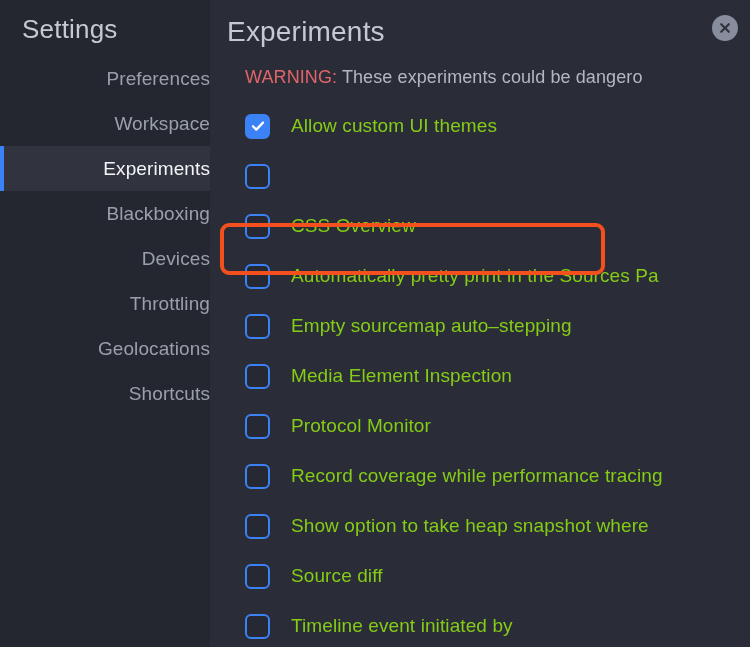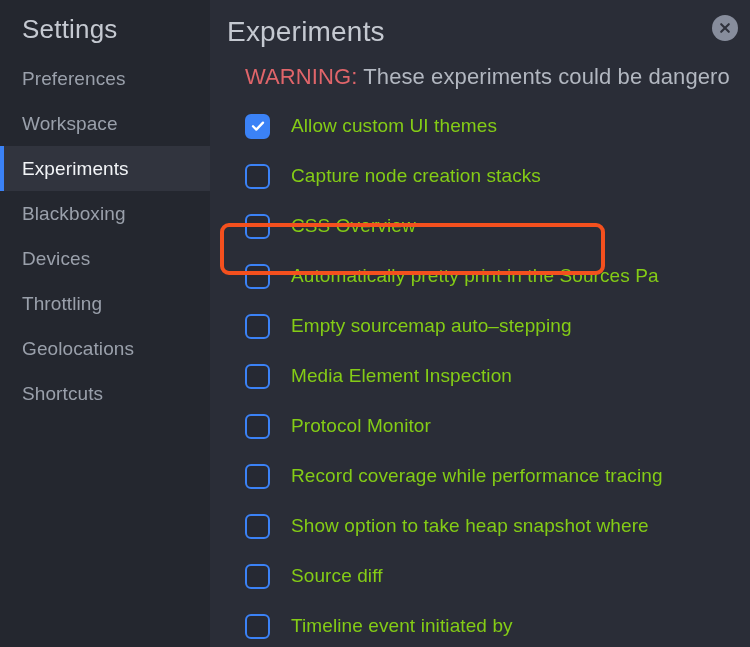--- a/index.html
+++ b/index.html
@@ -39,20 +39,21 @@
     letter-spacing: 0.2px;
     padding: 0 0 0 22px;
     height: 56px;
     line-height: 58px;
     white-space: nowrap;
   }
   .nav-list {
     margin: 0;
     padding: 0;
     list-style: none;
+    text-align: right;
   }
   .nav-item {
     position: relative;
     height: 45px;
     line-height: 45px;
     padding-left: 22px;
     font-size: 19px;
     color: #9aa0ab;
     white-space: nowrap;
     cursor: default;
@@ -101,21 +102,21 @@
     padding: 0;
     cursor: pointer;
     display: flex;
     align-items: center;
     justify-content: center;
   }
   #close-button svg { display: block; }
 
   #warning-line {
     padding-left: 35px;
-    font-size: 22px;
+    font-size: 18px;
     line-height: 26px;
     white-space: nowrap;
     color: #b2b7c0;
     margin-top: 2px;
     letter-spacing: 0.1px;
   }
   #warning-label {
     color: #e0656a;
   }
 
@@ -211,21 +212,20 @@
     <div class="experiment-row">
           <span class="cb checked">
             <svg width="16" height="16" viewBox="0 0 16 16">
               <path d="M3 8.3 L6.3 11.6 L13 4.6" stroke="#ffffff" stroke-width="2.3" fill="none" stroke-linecap="round" stroke-linejoin="round"></path>
             </svg>
           </span>
           <span class="exp-label">Allow custom UI themes</span>
         </div>
         <div class="experiment-row">
           <span class="cb"></span>
-          <span class="exp-label">Capture node creation stacks</span>
         </div>
         <div class="experiment-row">
           <span class="cb"></span>
           <span class="exp-label">CSS Overview</span>
         </div>
         <div class="experiment-row">
           <span class="cb"></span>
           <span class="exp-label">Automatically pretty print in the Sources Pa</span>
         </div>
         <div class="experiment-row">

